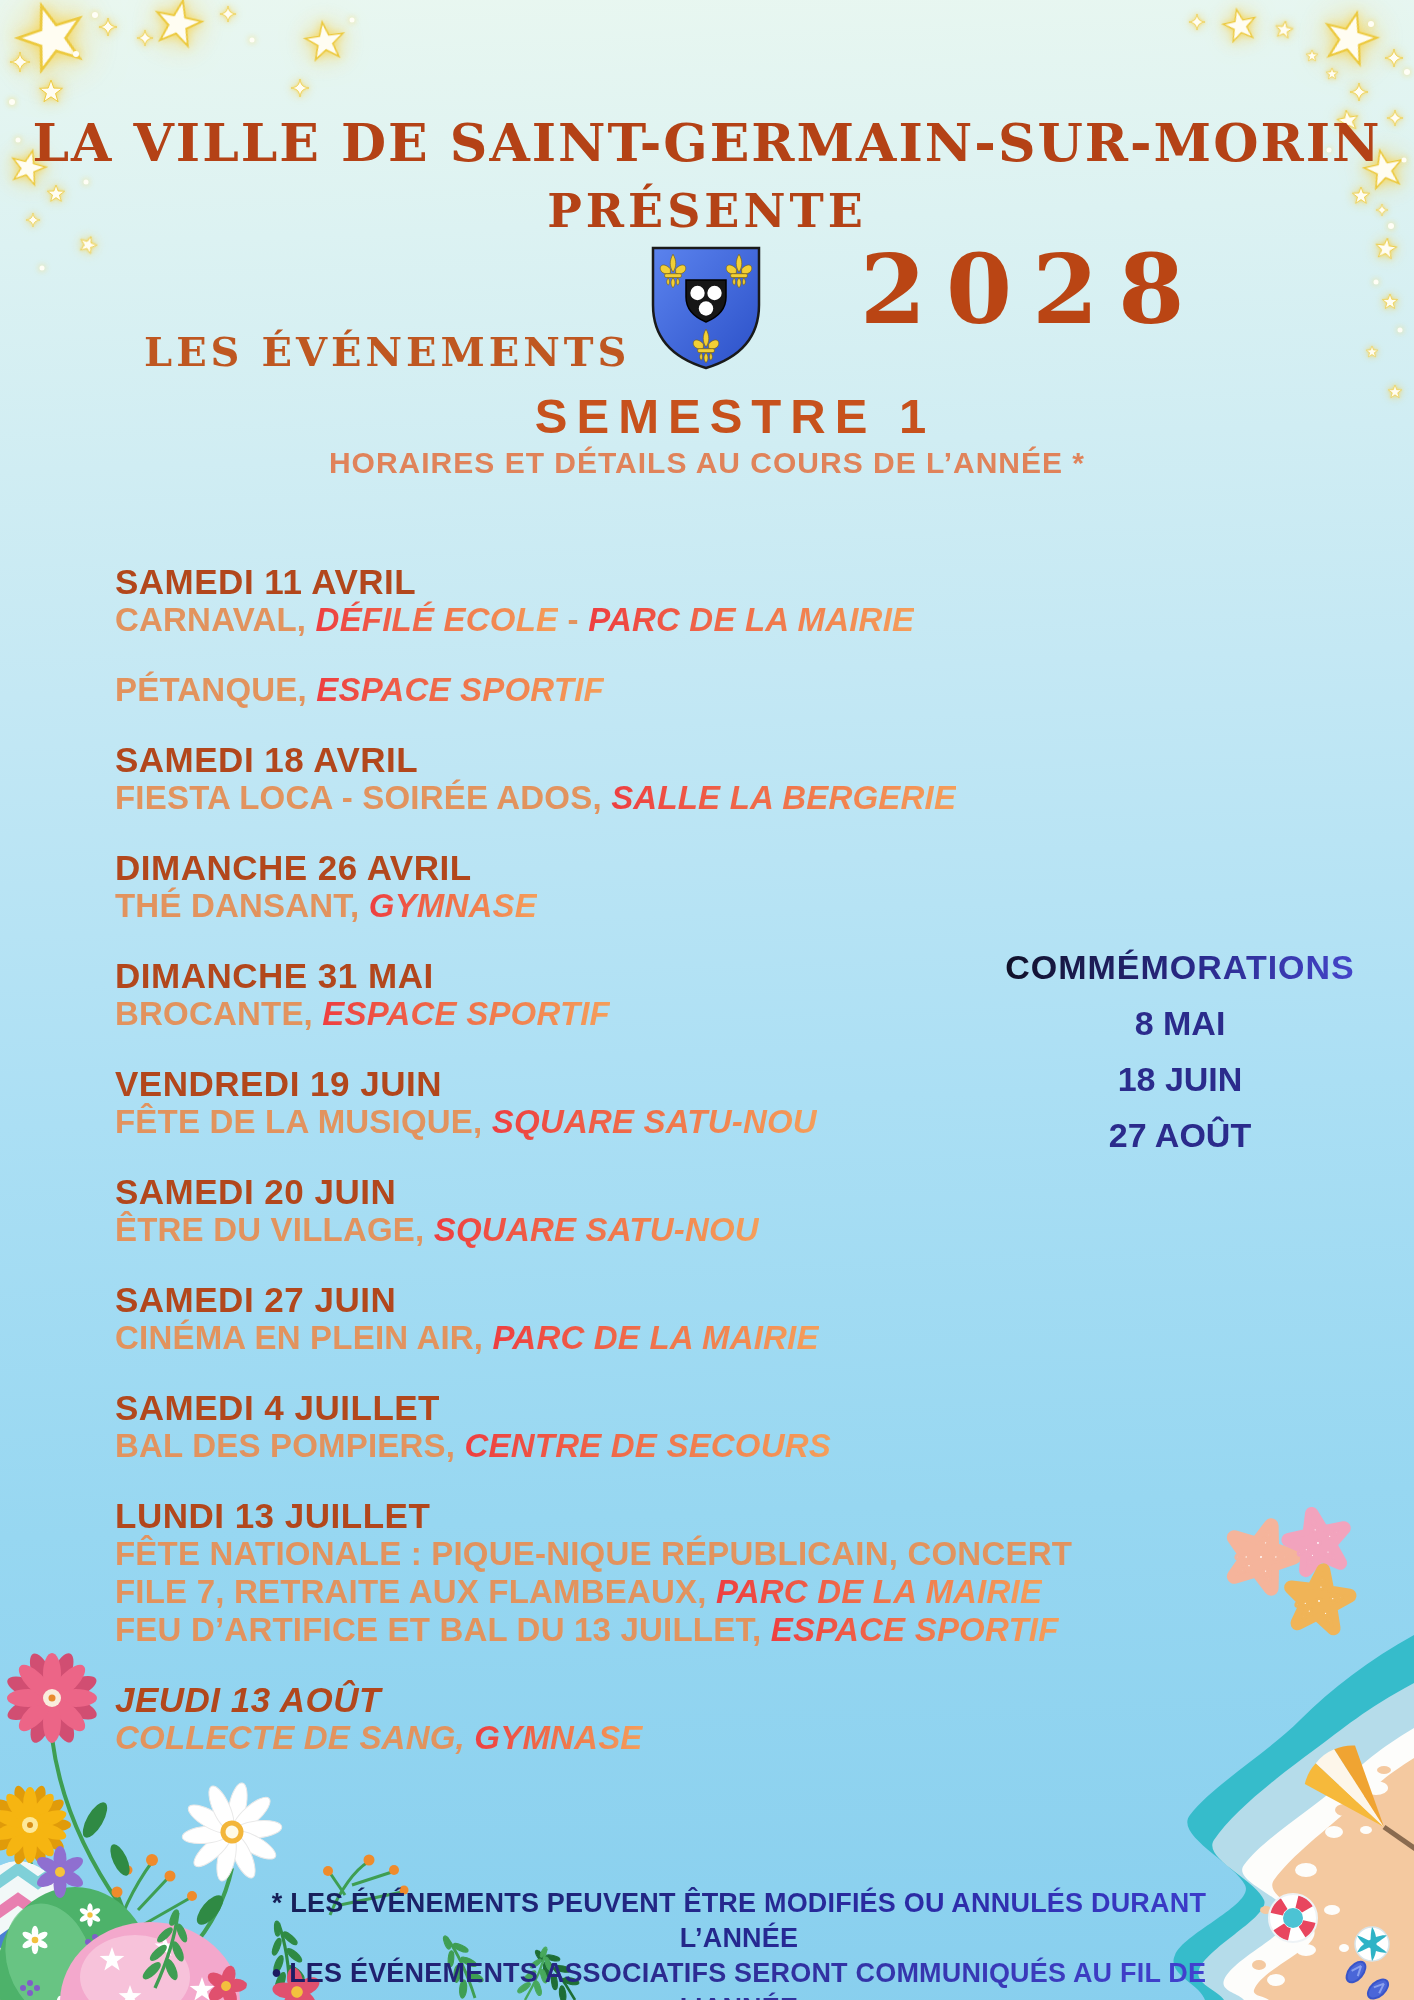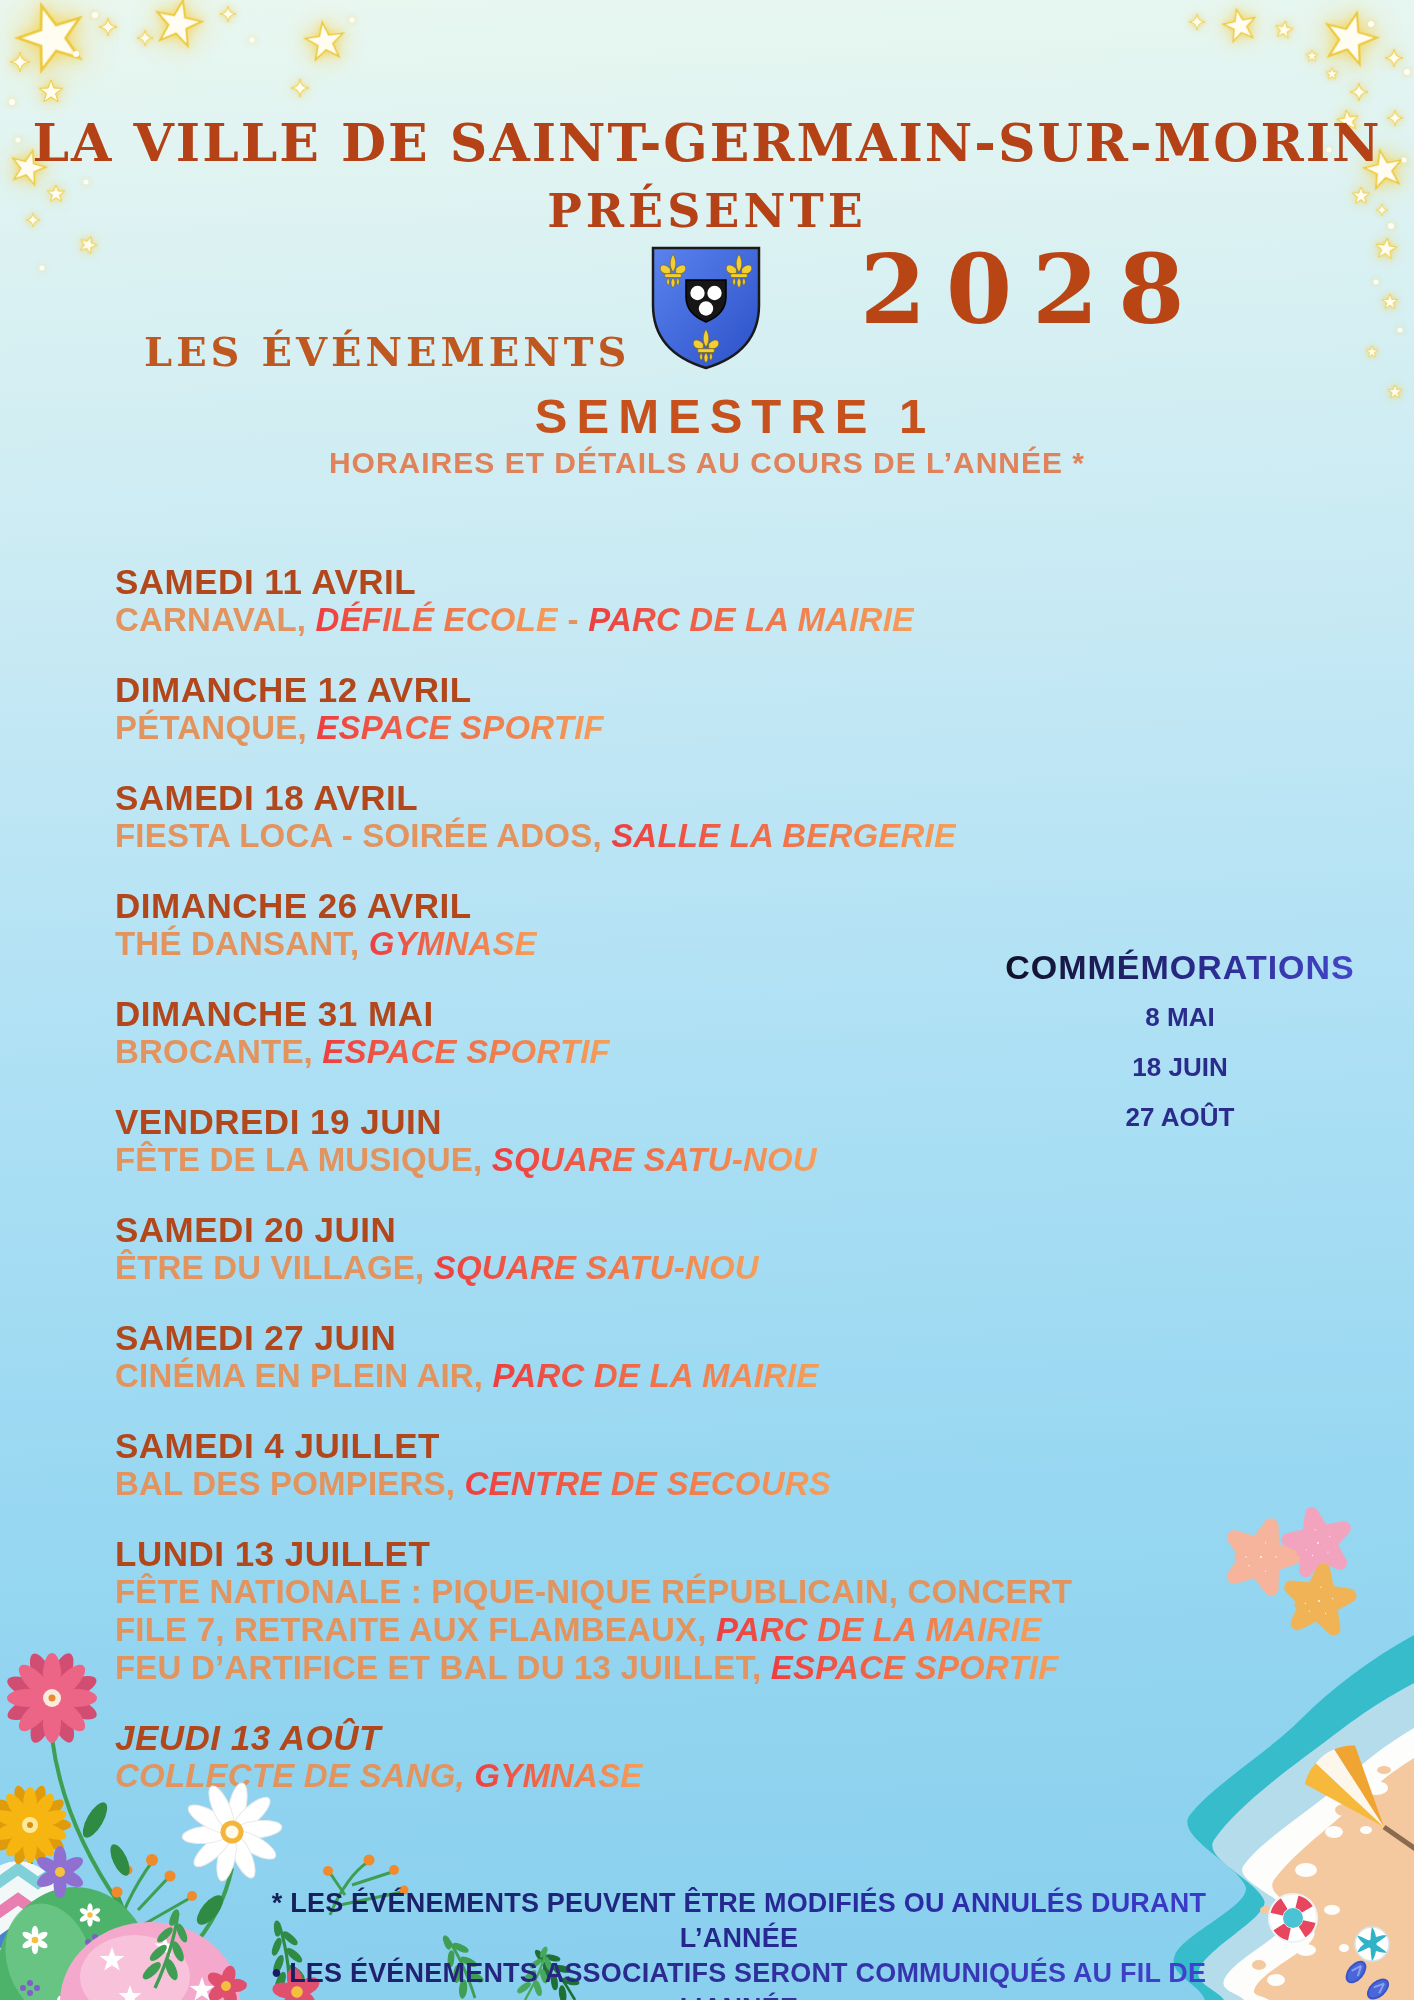--- a/index.html
+++ b/index.html
@@ -24,21 +24,21 @@
   .event-detail{font-size:33px;line-height:38px;font-weight:bold;letter-spacing:.2px;}
   .event-detail .reg{color:#e2935e;}
   .event-detail .venue{font-style:italic;
     background:linear-gradient(92deg,#ee3e40 0%,#f0784c 55%,#f59e5a 100%);
     -webkit-background-clip:text;background-clip:text;color:transparent;}
   
   .commem{top:948px;left:985px;width:390px;text-align:center;}
   .commem-title{font-size:34px;font-weight:bold;letter-spacing:1px;
     background:linear-gradient(90deg,#0e0e1d 0%,#2a2a8c 55%,#4848d2 100%);
     -webkit-background-clip:text;background-clip:text;color:transparent;}
-  .commem-date{font-size:26px;line-height:40px;font-weight:bold;color:#2b2b8c;margin-top:10px;}
+  .commem-date{font-size:34px;line-height:40px;font-weight:bold;color:#2b2b8c;margin-top:16px;}
   
   .footer{top:1886px;left:234px;width:1010px;text-align:center;}
   .footer-line{font-size:27px;line-height:35px;font-weight:bold;letter-spacing:.2px;
     -webkit-background-clip:text;background-clip:text;color:transparent;}
   .footer-line.n1{background-image:linear-gradient(90deg,#141e52 0%,#2c2ca8 70%,#3e3ecf 100%);}
   .footer-line.n2{background-image:linear-gradient(90deg,#1a1a5e 0%,#4343d4 100%);}
   
   svg{display:block;}
   .glowstar{fill:#fffdf2;stroke:#ecc93e;stroke-width:.8;
     filter:drop-shadow(0 0 2px rgba(247,214,90,.95)) drop-shadow(0 0 6px rgba(244,205,70,.65));}
@@ -191,21 +191,20 @@
   <div class="abs serif year">2028</div>
   <div class="abs center semestre">SEMESTRE 1</div>
   <div class="abs center subtitle">HORAIRES ET DÉTAILS AU COURS DE L’ANNÉE *</div>
 
   <div id="events-list">
       <div class="event">
         <div class="event-date">SAMEDI 11 AVRIL</div>
         <div class="event-detail"><span class="reg">CARNAVAL, </span><span class="venue">DÉFILÉ ECOLE</span><span class="reg"> - </span><span class="venue">PARC DE LA MAIRIE</span></div>
       </div>
       <div class="event">
-        <div class="event-date">DIMANCHE 12 AVRIL</div>
         <div class="event-detail"><span class="reg">PÉTANQUE, </span><span class="venue">ESPACE SPORTIF</span></div>
       </div>
       <div class="event">
         <div class="event-date">SAMEDI 18 AVRIL</div>
         <div class="event-detail"><span class="reg">FIESTA LOCA - SOIRÉE ADOS, </span><span class="venue">SALLE LA BERGERIE</span></div>
       </div>
       <div class="event">
         <div class="event-date">DIMANCHE 26 AVRIL</div>
         <div class="event-detail"><span class="reg">THÉ DANSANT, </span><span class="venue">GYMNASE</span></div>
       </div>

